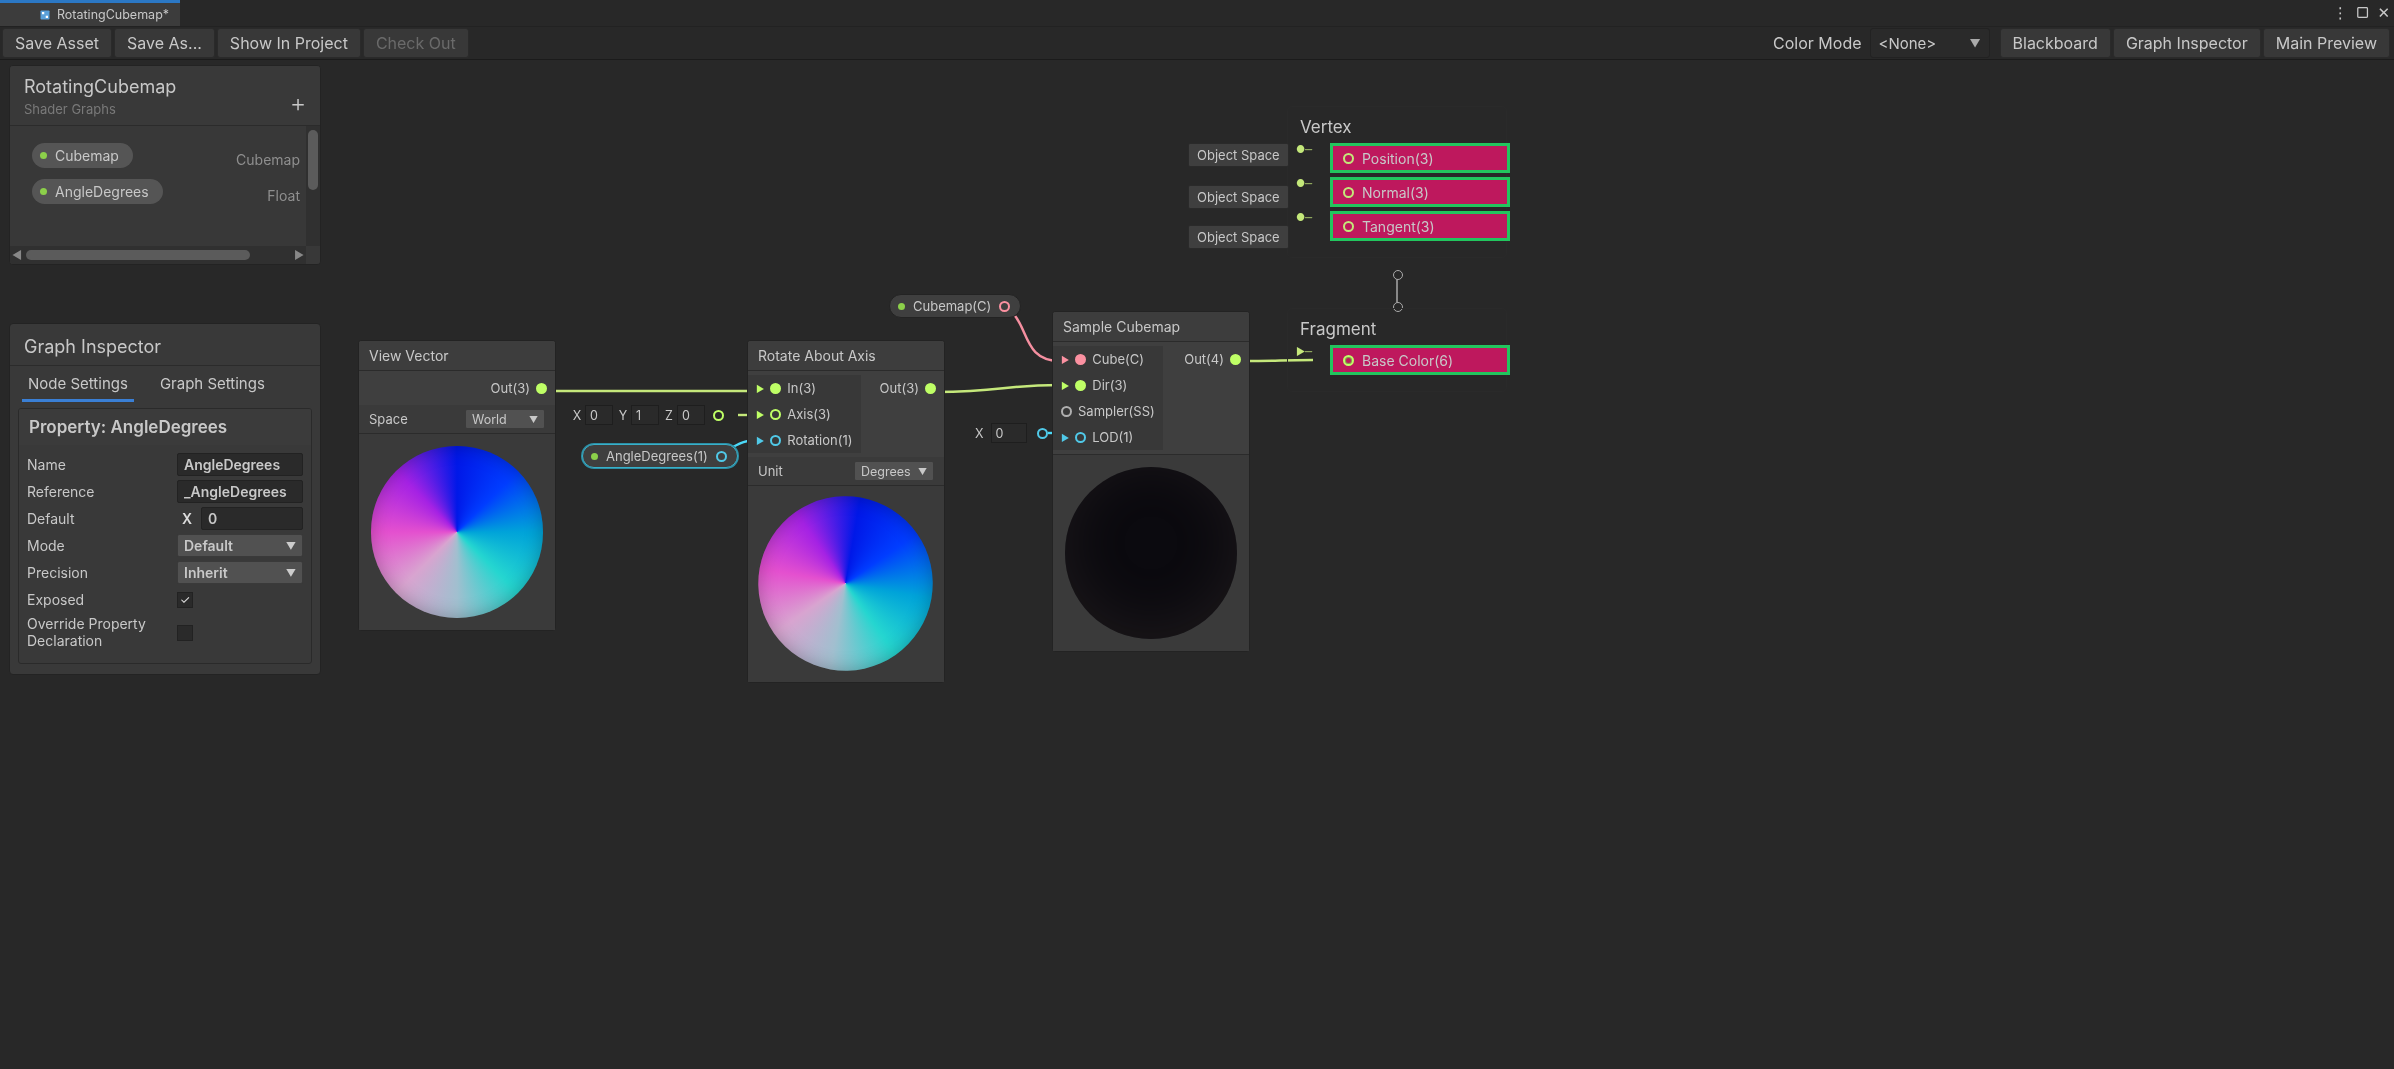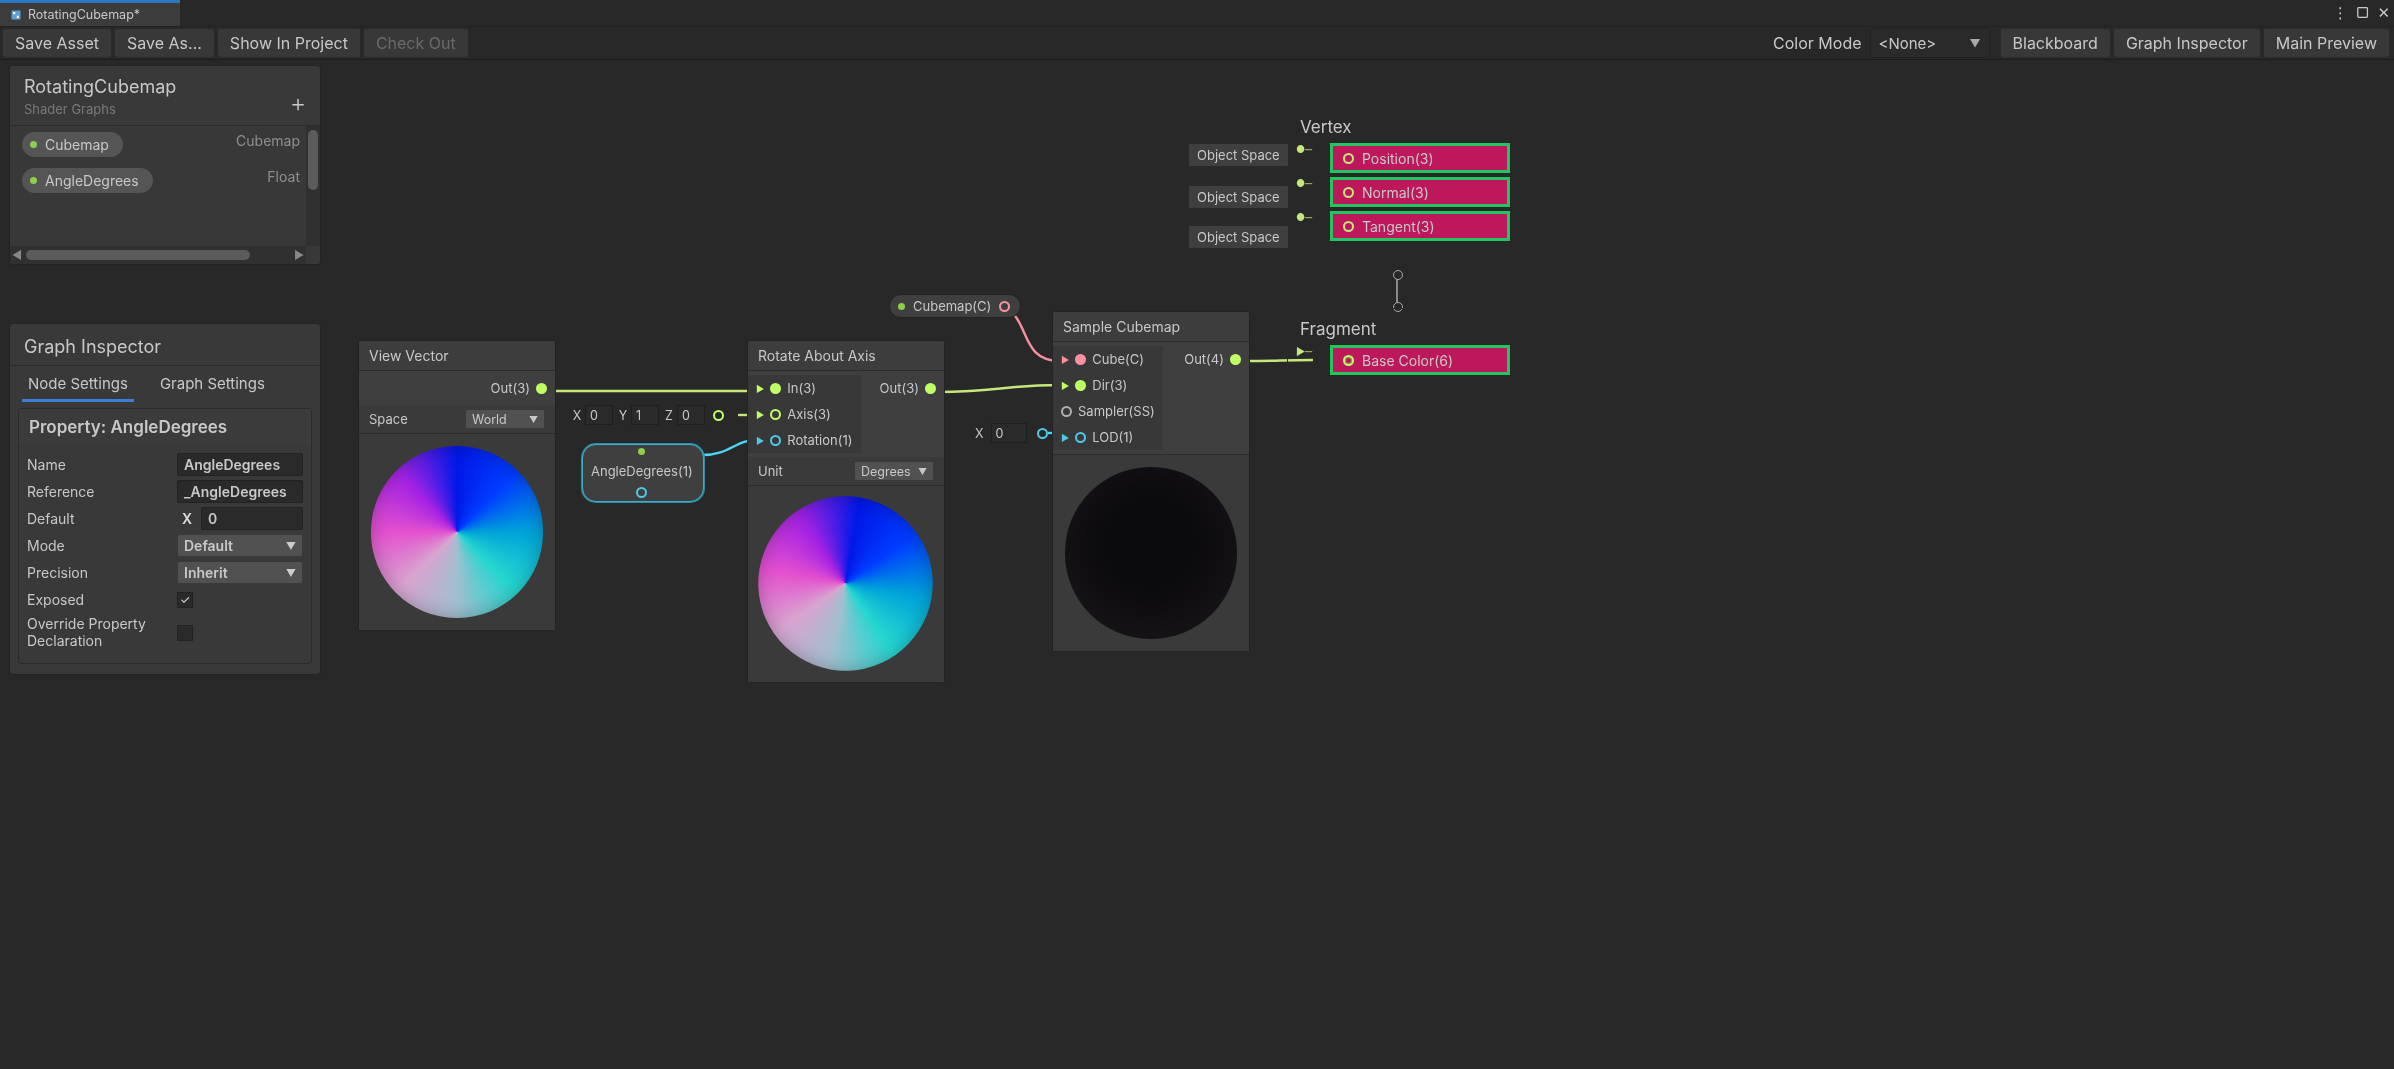--- a/index.html
+++ b/index.html
@@ -41,20 +41,21 @@
     background: #3c3c3c;
     display: flex;
     align-items: stretch;
     border-top: 3px solid #2b78c5;
     width: 180px;
   }
   .tab {
     display: flex; align-items: center; gap:6px;
     padding: 0 10px; background:#3c3c3c;
     font-size: 12.5px;
+    margin-left: 29px;
   }
   .tab svg { width:12px; height:12px; }
 
   
   .window-controls {
     position:absolute; top:3px; right:4px;
     display:flex; gap:8px; align-items:center;
   }
   .window-controls span { font-size:15px; color:#c8c8c8; cursor:default; }
 
@@ -122,22 +123,22 @@
     width:20px; height:20px; font-size:22px; color:#c8c8c8;
     display:flex; align-items:center; justify-content:center;
   }
   .bb-body {
     position:relative;
     flex:1; overflow:hidden;
     background:#383838;
   }
   .bb-rows { padding-top:6px; }
   .bb-row {
-    display:flex; align-items:flex-start; justify-content:space-between;
-    height:36px; padding:0 20px 0 12px;
+    display:flex; align-items:flex-end; justify-content:space-between;
+    height:36px; padding:0 20px 0 22px;
     font-size:15px;
   }
   .bb-pill {
     display:inline-flex; align-items:center; gap:8px;
     background: #555555;
     border-radius:14px;
     padding:4px 14px 4px 8px;
     font-size:14px;
   }
   .bb-pill .dot { width:7px; height:7px; border-radius:50%; background:#8cd04a; }
@@ -338,21 +339,21 @@
   
   .pill-node {
     position:absolute;
     display:inline-flex; align-items:center; gap:8px;
     background:#3f3f3f;
     border:1px solid #232323;
     border-radius:14px;
     padding:3px 10px 3px 8px;
     font-size:13px;
   }
-  .pill-node.selected { border-color:#38b0c9; box-shadow:0 0 0 1px #2d8fa6;flex-direction:column; }
+  .pill-node.selected { border-color:#38b0c9; box-shadow:0 0 0 1px #2d8fa6; }
   .pill-node .dot { width:7px; height:7px; border-radius:50%; background:#8cd04a; }
   .pill-node .out-ring {
     width:11px; height:11px; border-radius:50%;
     border:2px solid var(--port-float);
     display:inline-block;
   }
   .pill-node .out-ring.cube { border-color:var(--port-cube); }
 
   
   .master {

